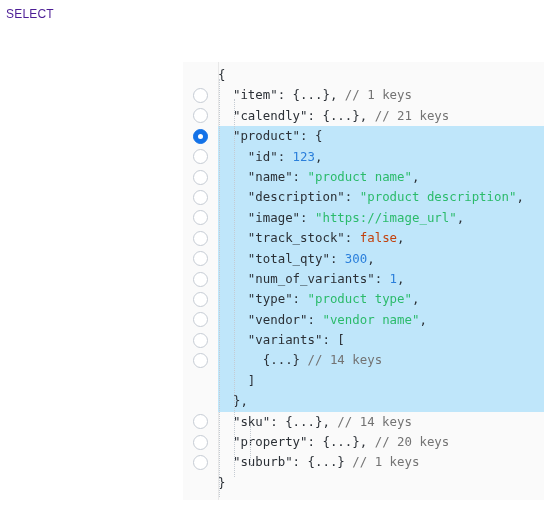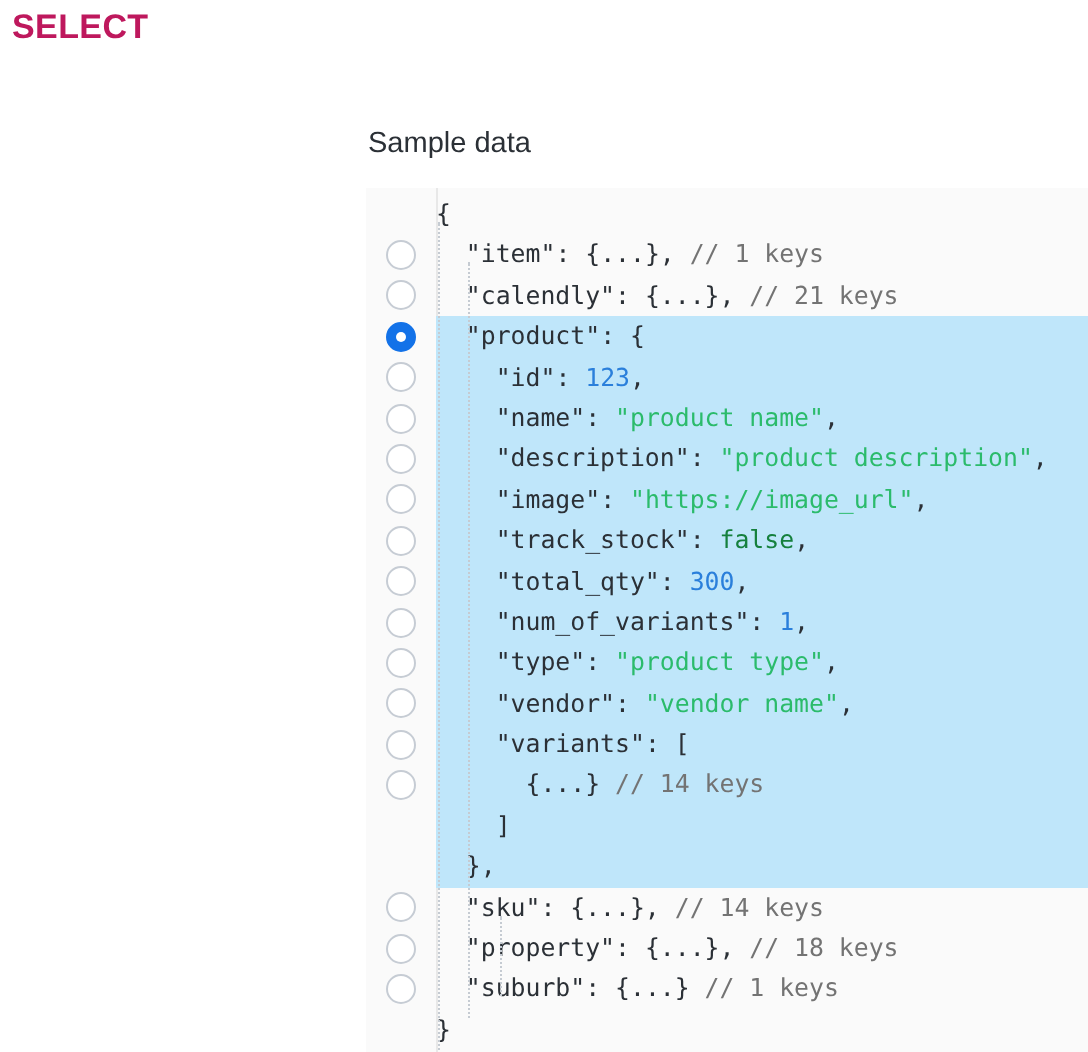--- a/index.html
+++ b/index.html
@@ -13,23 +13,23 @@
     font-family: "Liberation Sans", sans-serif;
     overflow: hidden;
     position: relative;
   }
 
   
   .select-heading {
     position: absolute;
     left: 6px;
     top: 2px;
-    font-size: 17px;
-    font-weight: 700;
-    color: #be185d;
+    font-size: 12px;
+    font-weight: 400;
+    color: #4c1d95;
     letter-spacing: 0.2px;
     line-height: 24px;
   }
 
   
   .sample-wrap {
     position: absolute;
     left: 183px;
     top: 62px;
     width: 361px;
@@ -151,32 +151,31 @@
     top: 0;
   }
   .guide.g1 { left: 36px; top: 17px; height: 418px; }
   .guide.g2 { left: 51px; top: 37px; height: 378px; }
   .guide.g3 { left: 67px; top: 364px; height: 40px; }
 
   
   .k   { color: #2b3036; }
   .str { color: #2bbb6b; }
   .num { color: #2a7fdb; }
-  .bool{ color: #15803d; }
+  .bool{ color: #c2410c; }
   .pun { color: #2b3036; }
   .cmt { color: #737373; }
 </style>
 </head>
 <body>
 
 <div class="select-heading">SELECT</div>
 
 <div class="sample-wrap">
 
-  <div class="sample-label">Sample data</div>
 
   <div class="json-panel" id="json-panel">
     <div class="gutter-rule"></div>
     <div class="guides">
       <div class="guide g1"></div>
       <div class="guide g2"></div>
       <div class="guide g3"></div>
     </div>
     <div id="json-rows">
         <div class="json-row"><div class="radio-cell empty"><span class="radio"></span></div><div class="code-cell"><span><span class="pun">{</span></span></div></div>
@@ -190,19 +189,19 @@
         <div class="json-row hl"><div class="radio-cell"><span class="radio"></span></div><div class="code-cell"><span><span class="k">    "track_stock"</span><span class="pun">: </span><span class="bool">false</span><span class="pun">,</span></span></div></div>
         <div class="json-row hl"><div class="radio-cell"><span class="radio"></span></div><div class="code-cell"><span><span class="k">    "total_qty"</span><span class="pun">: </span><span class="num">300</span><span class="pun">,</span></span></div></div>
         <div class="json-row hl"><div class="radio-cell"><span class="radio"></span></div><div class="code-cell"><span><span class="k">    "num_of_variants"</span><span class="pun">: </span><span class="num">1</span><span class="pun">,</span></span></div></div>
         <div class="json-row hl"><div class="radio-cell"><span class="radio"></span></div><div class="code-cell"><span><span class="k">    "type"</span><span class="pun">: </span><span class="str">"product type"</span><span class="pun">,</span></span></div></div>
         <div class="json-row hl"><div class="radio-cell"><span class="radio"></span></div><div class="code-cell"><span><span class="k">    "vendor"</span><span class="pun">: </span><span class="str">"vendor name"</span><span class="pun">,</span></span></div></div>
         <div class="json-row hl"><div class="radio-cell"><span class="radio"></span></div><div class="code-cell"><span><span class="k">    "variants"</span><span class="pun">: [</span></span></div></div>
         <div class="json-row hl"><div class="radio-cell"><span class="radio"></span></div><div class="code-cell"><span><span class="pun">      {...} </span><span class="cmt">// 14 keys</span></span></div></div>
         <div class="json-row hl"><div class="radio-cell empty"><span class="radio"></span></div><div class="code-cell"><span><span class="pun">    ]</span></span></div></div>
         <div class="json-row hl"><div class="radio-cell empty"><span class="radio"></span></div><div class="code-cell"><span><span class="pun">  },</span></span></div></div>
         <div class="json-row"><div class="radio-cell"><span class="radio"></span></div><div class="code-cell"><span><span class="k">  "sku"</span><span class="pun">: {...}, </span><span class="cmt">// 14 keys</span></span></div></div>
-        <div class="json-row"><div class="radio-cell"><span class="radio"></span></div><div class="code-cell"><span><span class="k">  "property"</span><span class="pun">: {...}, </span><span class="cmt">// 18 keys</span></span></div></div>
+        <div class="json-row"><div class="radio-cell"><span class="radio"></span></div><div class="code-cell"><span><span class="k">  "property"</span><span class="pun">: {...}, </span><span class="cmt">// 20 keys</span></span></div></div>
         <div class="json-row"><div class="radio-cell"><span class="radio"></span></div><div class="code-cell"><span><span class="k">  "suburb"</span><span class="pun">: {...} </span><span class="cmt">// 1 keys</span></span></div></div>
         <div class="json-row"><div class="radio-cell empty"><span class="radio"></span></div><div class="code-cell"><span><span class="pun">}</span></span></div></div>
       </div>
   </div>
 
 </div>
 
 </body></html>

